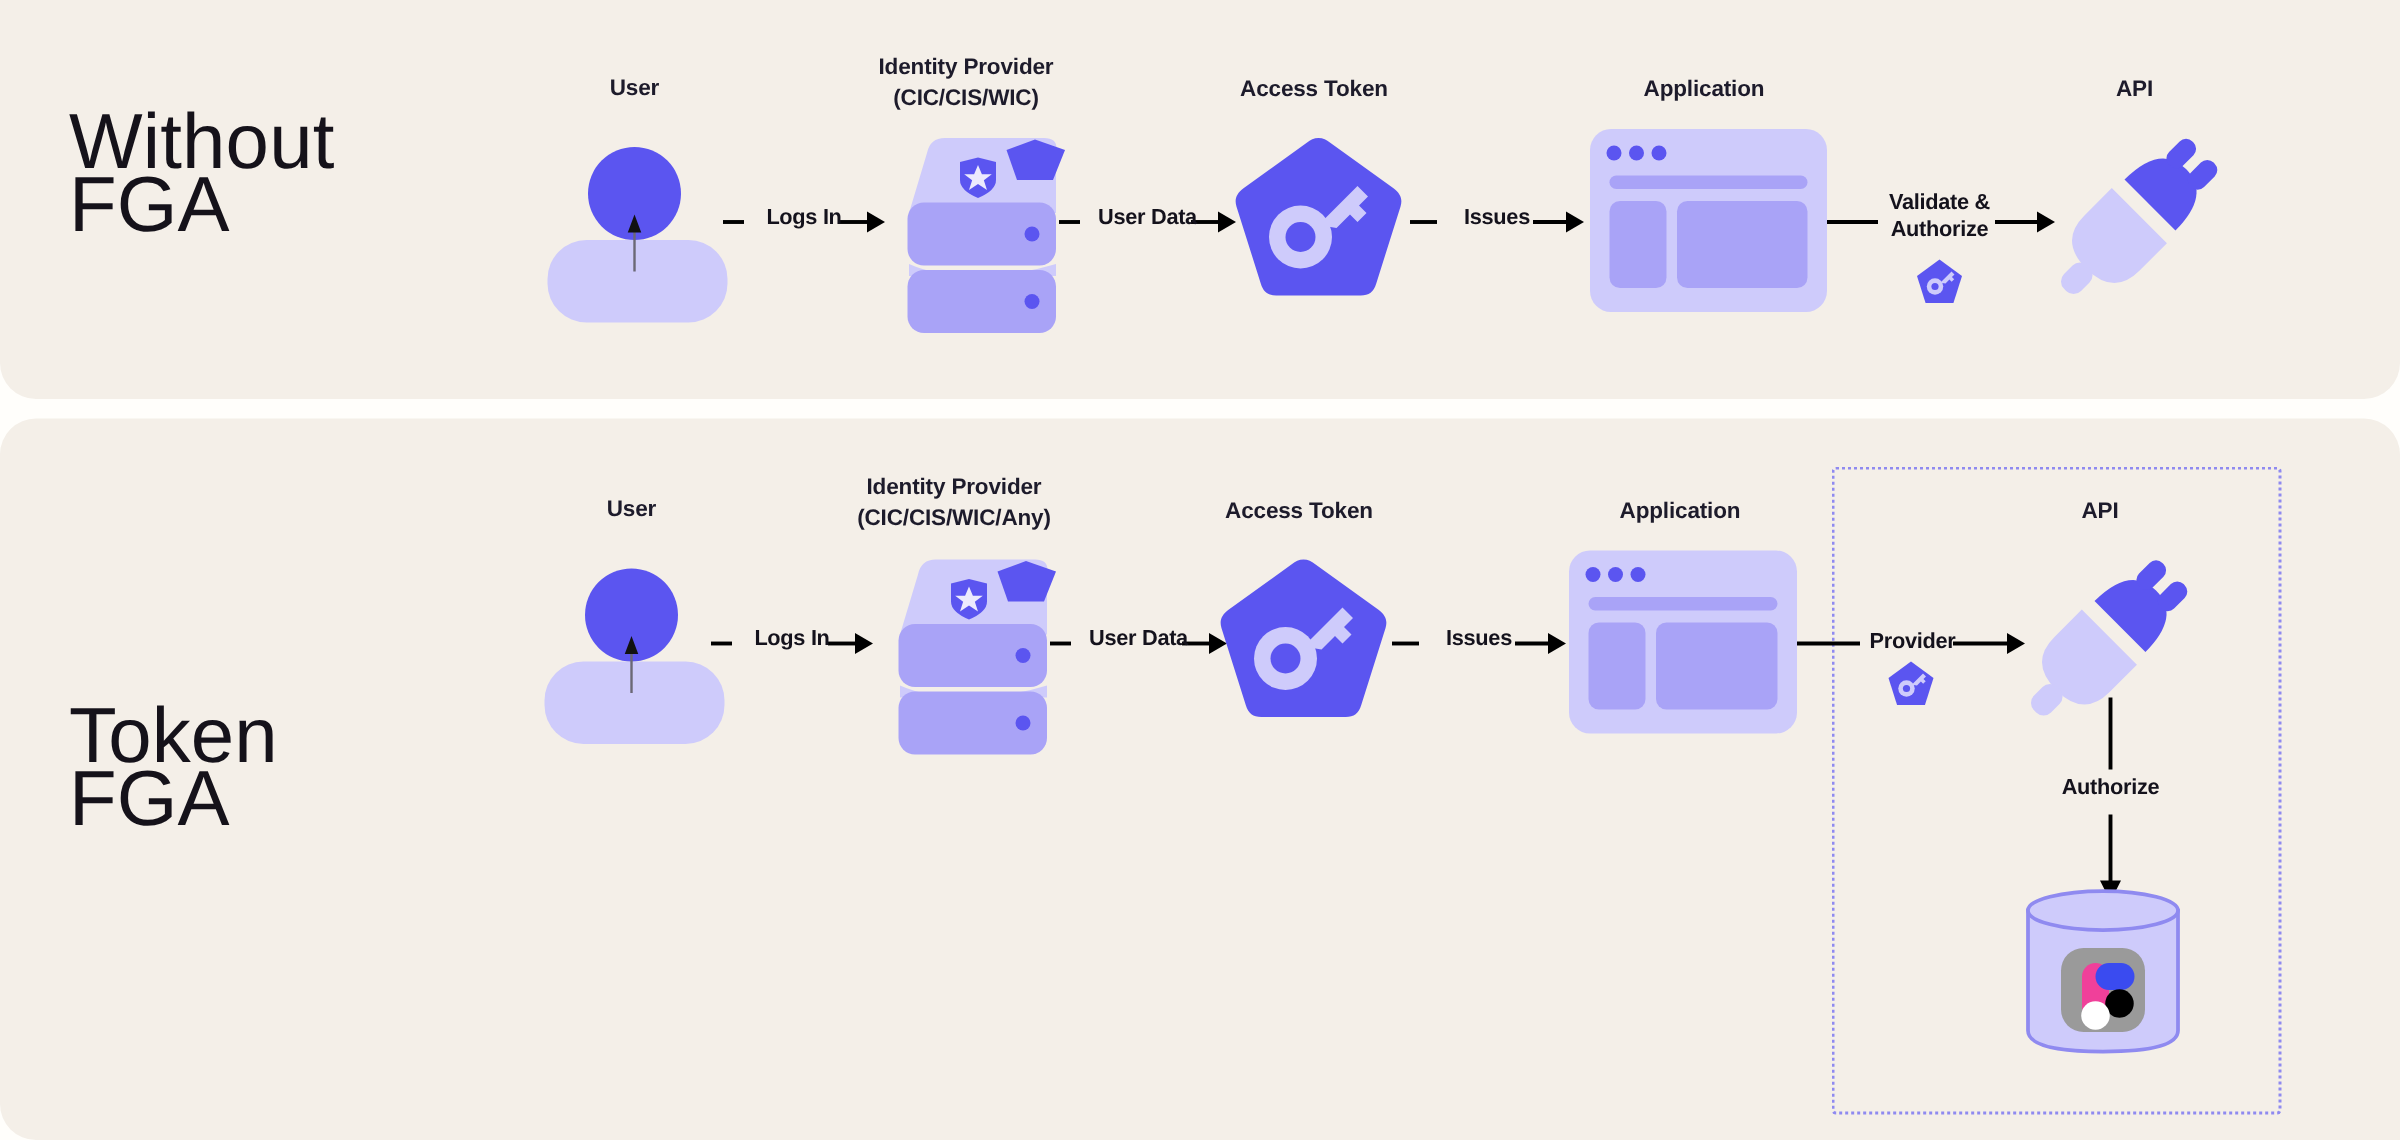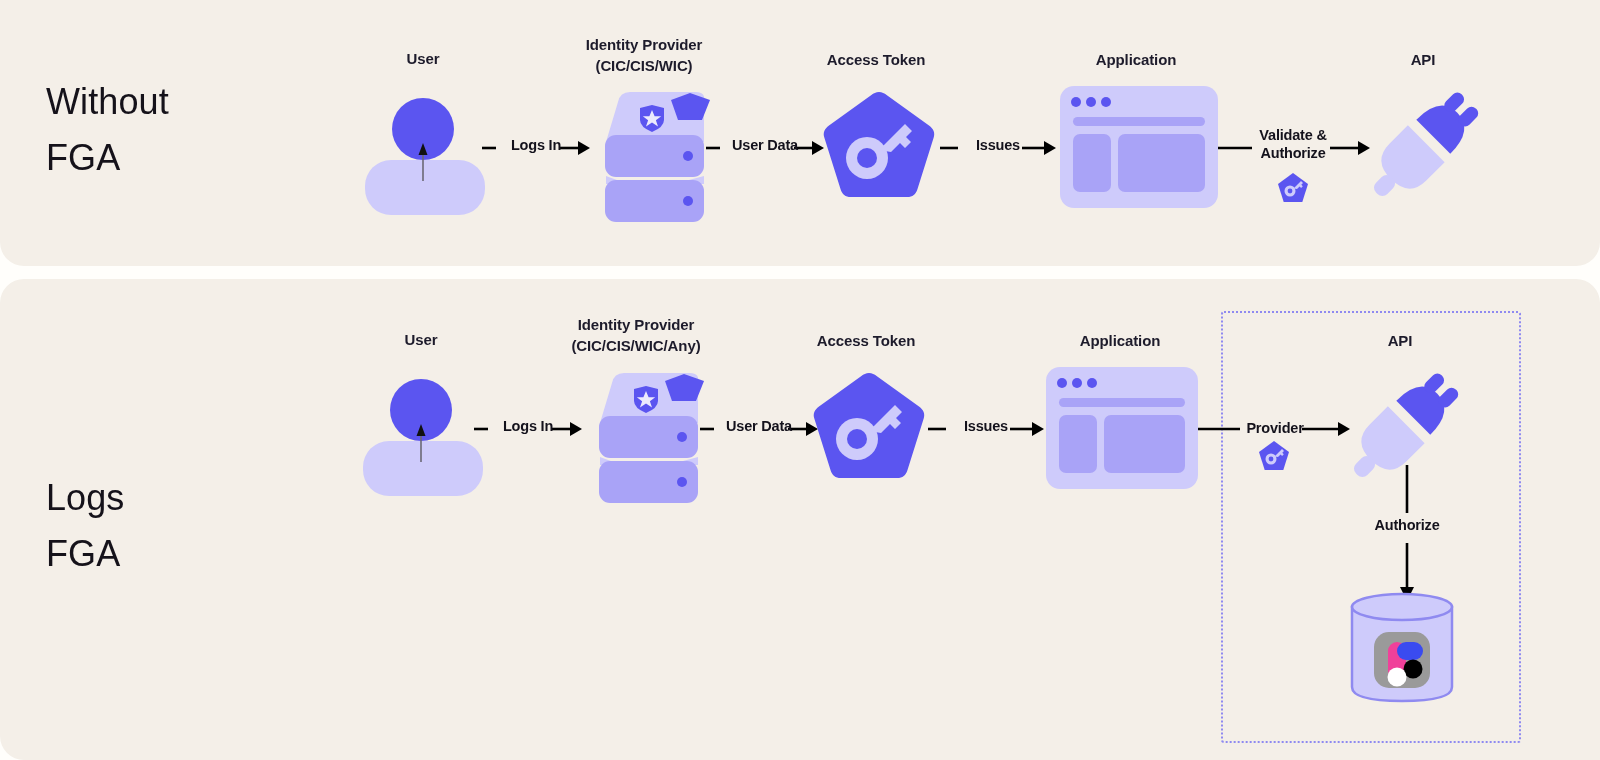--- a/index.html
+++ b/index.html
@@ -13,22 +13,22 @@
   .panel{
     position:absolute;
     left:0;width:1600px;
     background:#f4efe8;
   }
   #panel-top{top:0;height:266px;border-radius:0 0 24px 24px;}
   #panel-bottom{top:279px;height:481px;border-radius:24px 24px 0 24px;}
 
   .side-label{
     position:absolute;
-    font-size:36px;
-    line-height:56px;
+    font-size:52px;
+    line-height:42px;
     color:#15121a;
     font-weight:400;
     letter-spacing:.1px;
     white-space:pre-line;
   }
 
   .col-label{
     position:absolute;
     font-size:15px;
     font-weight:700;
@@ -179,21 +179,21 @@
     <g transform="rotate(45 64 66)">
       <path d="M40 50 Q40 16 64 16 Q88 16 88 50 Z" fill="#5b55f0"></path>
       <rect x="48" y="0" width="13" height="22" rx="6" fill="#5b55f0"></rect>
       <rect x="68" y="0" width="13" height="22" rx="6" fill="#5b55f0"></rect>
     </g>
   </svg>
 </div>
 
 <div class="panel" id="panel-bottom"></div>
 
-<div class="side-label" style="left:46px;top:470px;">Logs
+<div class="side-label" style="left:46px;top:470px;">Token
 FGA</div>
 
 <div class="dashed-box" style="left:1221px;top:311px;width:300px;height:432px;"></div>
 
 <div class="col-label" style="left:361px;top:329px;width:120px;">User</div>
 <div class="col-label" style="left:512px;top:314px;width:248px;">Identity Provider
 (CIC/CIS/WIC/Any)</div>
 <div class="col-label" style="left:806px;top:330px;width:120px;">Access Token</div>
 <div class="col-label" style="left:1060px;top:330px;width:120px;">Application</div>
 <div class="col-label" style="left:1340px;top:330px;width:120px;">API</div>

